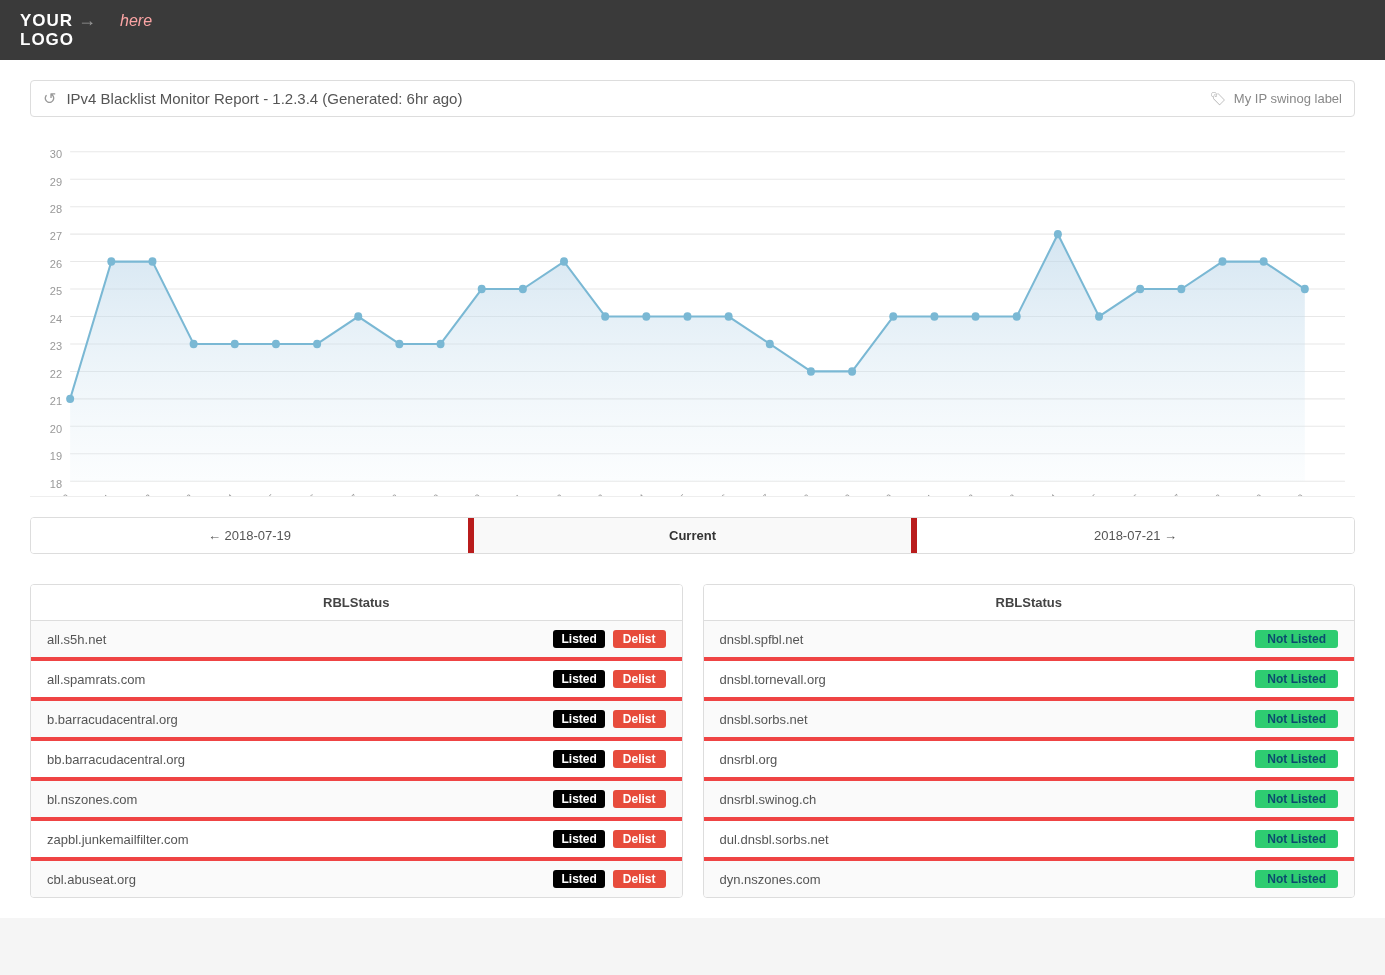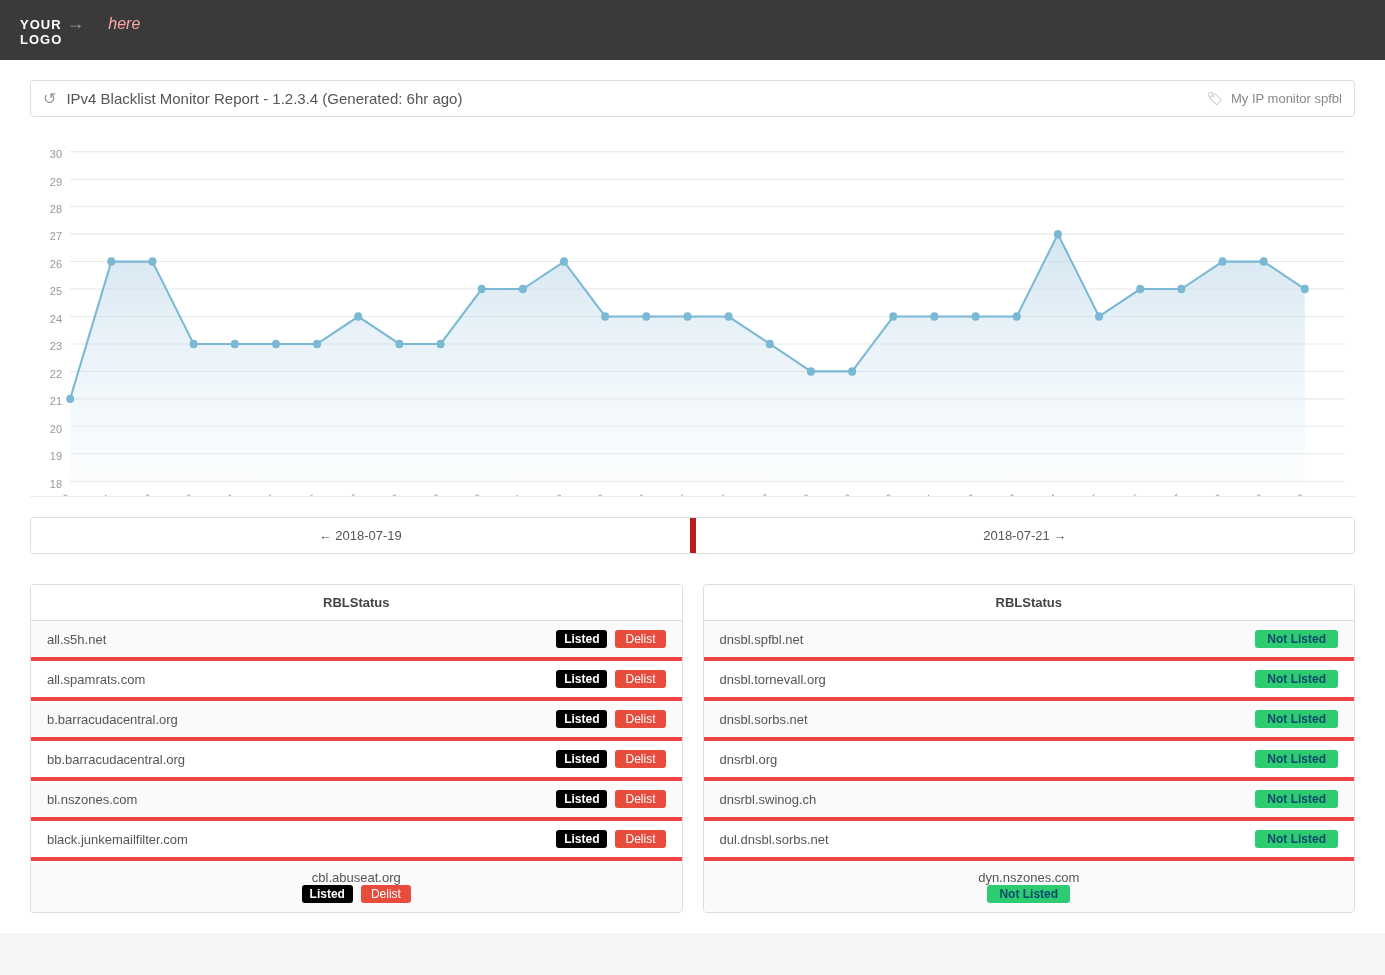--- a/index.html
+++ b/index.html
@@ -30,53 +30,53 @@
     .nav-bar { display: flex; border: 1px solid #ddd; border-radius: 4px; margin-bottom: 30px; overflow: hidden; }
     .nav-item { flex: 1; padding: 10px; text-align: center; cursor: pointer; color: #555; font-size: 13px; border-right: 6px solid #b91c1c; background: #fff; }
     .nav-item:last-child { border-right: none; }
     .nav-item.active { background: #f9f9f9; font-weight: bold; color: #333; }
 
     
     .tables-row { display: flex; gap: 20px; }
     .table-wrapper { flex: 1; border: 1px solid #ddd; border-radius: 4px; overflow: hidden; }
     .table-header { display: flex; justify-content: center; padding: 10px 16px; background: #fff; border-bottom: 1px solid #ddd; font-weight: bold; font-size: 13px; color: #444; }
     .table-row { display: flex; justify-content: space-between; align-items: center; padding: 9px 16px; border-bottom: 4px solid #ef4444; background: #fff; }
-    .table-row:last-child { border-bottom: none; flex-direction: column; }
+    .table-row:last-child { border-bottom: none; }
     .table-row:nth-child(odd) { background: #fafafa; }
     .rbl-name { color: #555; font-size: 13px; }
     .status-cell { display: flex; align-items: center; gap: 8px; }
     .badge-listed { background: #000000; color: #fff; padding: 2px 8px; border-radius: 3px; font-size: 12px; font-weight: bold; }
     .badge-not-listed { background: #2ecc71; color: #0c4a6e; padding: 2px 12px; border-radius: 3px; font-size: 12px; font-weight: bold; }
-    .btn-delist { background: #e74c3c; color: #fff; border: none; padding: 2px 10px; border-radius: 3px; font-size: 12px; cursor: pointer; font-weight: normal; }
+    .btn-delist { background: #e74c3c; color: #fff; border: none; padding: 2px 10px; border-radius: 3px; font-size: 12px; cursor: pointer; font-weight: bold; }
   </style>
 </head>
 <body>
 
 <div class="header">
   <div class="logo-area">
     <div>
       <div style="display:flex;align-items:baseline;gap:2px;">
-        <span class="logo-text" style="font-size:13px;letter-spacing:1px;">YOUR<br>LOGO</span>
+        <span class="logo-text" style="font-size:17px;letter-spacing:1px;">YOUR<br>LOGO</span>
         <span style="color:#999;font-size:18px;margin:0 2px;">→</span>
         <span class="logo-here">here</span>
       </div>
     </div>
   </div>
 </div>
 
 <div class="main">
 
   <div class="report-bar">
     <div class="report-title-left">
       <span class="refresh-icon">↺</span>
       <span class="report-title">IPv4 Blacklist Monitor Report - 1.2.3.4 (Generated: 6hr ago)</span>
     </div>
     <div class="monitor-label">
       <span class="tag-icon">🏷</span>
-      <span>My IP monitor spfbl</span>
+      <span>My IP swinog label</span>
     </div>
   </div>
 
   <div class="chart-container">
     <svg class="chart-svg" viewBox="0 0 1320 340" preserveAspectRatio="none">
 
       <g>
         <text x="32" y="20" font-size="11" fill="#999" text-anchor="end">30</text>
         <text x="32" y="46" font-size="11" fill="#999" text-anchor="end">29</text>
         <text x="32" y="72" font-size="11" fill="#999" text-anchor="end">28</text>
@@ -248,20 +248,21 @@
         <text transform="translate(1147,342) rotate(-45)" text-anchor="end">2018-07-17</text>
         <text transform="translate(1188,342) rotate(-45)" text-anchor="end">2018-07-18</text>
         <text transform="translate(1229,342) rotate(-45)" text-anchor="end">2018-07-19</text>
         <text transform="translate(1270,342) rotate(-45)" text-anchor="end">2018-07-20</text>
       </g>
     </svg>
   </div>
 
   <div class="nav-bar">
     <div class="nav-item">← 2018-07-19</div>
+    <div class="nav-item active">Current</div>
     <div class="nav-item">2018-07-21 →</div>
   </div>
 
   <div class="tables-row">
 
     <div class="table-wrapper">
       <div class="table-header">
         <span>RBL</span>
         <span>Status</span>
       </div>
@@ -296,21 +297,21 @@
       </span>
     </div>
           <div class="table-row">
       <span class="rbl-name">bl.nszones.com</span>
       <span class="status-cell">
         <span class="badge-listed">Listed</span>
         <button class="btn-delist">Delist</button>
       </span>
     </div>
           <div class="table-row">
-      <span class="rbl-name">black.junkemailfilter.com</span>
+      <span class="rbl-name">zapbl.junkemailfilter.com</span>
       <span class="status-cell">
         <span class="badge-listed">Listed</span>
         <button class="btn-delist">Delist</button>
       </span>
     </div>
           <div class="table-row">
       <span class="rbl-name">cbl.abuseat.org</span>
       <span class="status-cell">
         <span class="badge-listed">Listed</span>
         <button class="btn-delist">Delist</button>

